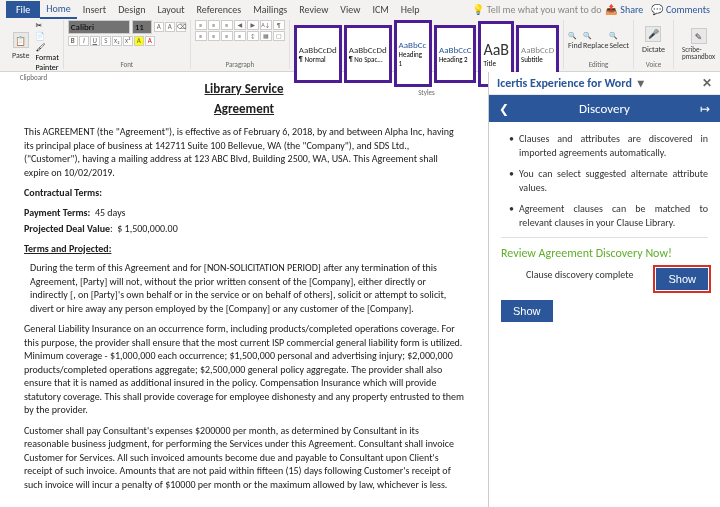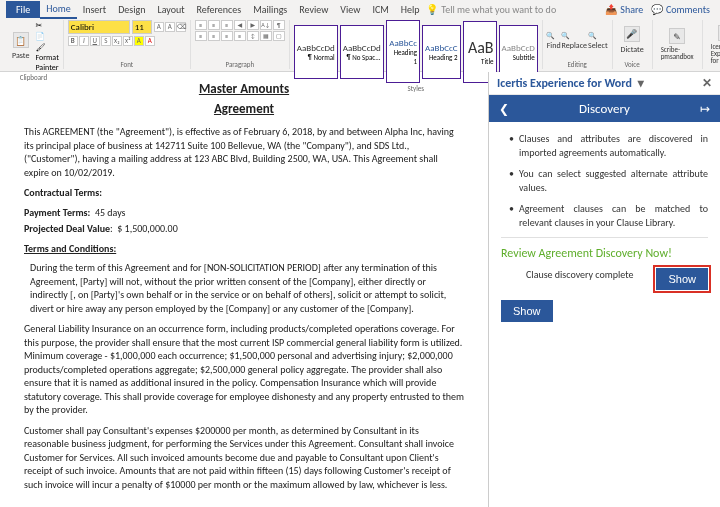--- a/index.html
+++ b/index.html
@@ -1,36 +1,36 @@
 <!DOCTYPE html>
 <html><head>
 <meta charset="utf-8">
 <style>
   * { box-sizing: border-box; margin: 0; padding: 0; }
   body { font-family: "Segoe UI", Calibri, Arial, sans-serif; background: #fff; width: 720px; height: 507px; overflow: hidden; font-size: 10px; }
   .top-strip { height: 18px; background: #f3f2f1; display: flex; align-items: center; padding: 0 6px; }
   .top-strip .tab { padding: 2px 6px; color: #444; cursor: default; }
   .top-strip .tab.file { background: #2b579a; color: #fff; padding: 2px 10px; }
   .top-strip .tab.active { border-bottom: 2px solid #2b579a; color: #2b579a; }
-  .top-strip .tell { color: #888; margin-left: 1px; flex: 1; }
+  .top-strip .tell { color: #888; margin-left: 8px; flex: 1; text-align: right; }
   .top-strip .share { color: #2b579a; margin-left: auto; padding: 0 4px; }
   .ribbon { height: 54px; background: #f3f2f1; border-bottom: 1px solid #d4d4d4; display: flex; align-items: stretch; padding: 2px 4px; }
   .ribbon-group { border-right: 1px solid #e0e0e0; padding: 0 4px; display: flex; flex-direction: column; justify-content: space-between; }
   .ribbon-group .label { font-size: 7px; color: #666; text-align: center; padding-top: 1px; }
   .group-body { flex: 1; display: flex; align-items: center; gap: 2px; }
   .big-btn { display: flex; flex-direction: column; align-items: center; gap: 2px; padding: 2px 4px; font-size: 8px; color: #333; }
   .icon-box { width: 16px; height: 16px; background: #e8e8e8; border: 1px solid #ccc; display: flex; align-items: center; justify-content: center; font-size: 9px; }
   .font-row { display: flex; align-items: center; gap: 2px; }
-  .font-select { border: 1px solid #ccc; background: #fde047; padding: 0 2px; font-size: 9px; height: 14px; }
+  .font-select { border: 1px solid #ccc; background: #737373; padding: 0 2px; font-size: 9px; height: 14px; }
   .mini-icons { display: flex; gap: 1px; }
   .mini-icons span { width: 10px; height: 10px; border: 1px solid #ccc; background: #fff; font-size: 7px; text-align: center; line-height: 8px; color: #666; }
   .para-icons { display: flex; flex-direction: column; gap: 1px; }
   .para-row { display: flex; gap: 1px; }
   .para-row span { width: 12px; height: 10px; border: 1px solid #ccc; background: #fff; font-size: 6px; color: #666; text-align: center; }
-  .style-box { border: 1px solid #4c1d95; background: #fff; padding: 16px 2px; font-size: 7px; text-align: right; min-width: 34px; }
+  .style-box { border: 3px solid #4c1d95; background: #fff; padding: 16px 2px; font-size: 7px; text-align: left; min-width: 34px; }
   .style-box .big { font-size: 9px; color: #333; display: block; }
   .main { display: flex; height: calc(507px - 18px - 54px); }
   .doc { flex: 1; padding: 8px 24px; overflow: hidden; color: #222; font-size: 10px; line-height: 1.35; }
   .doc .title { text-align: center; font-weight: bold; text-decoration: underline; font-size: 13px; margin-bottom: 2px; }
   .doc p { margin-bottom: 7px; }
   .doc .section { font-weight: bold; text-decoration: underline; margin-top: 6px; margin-bottom: 6px; }
   .doc .kv { margin-bottom: 3px; }
   .doc .kv b { font-weight: bold; }
   .panel { width: 232px; border-left: 1px solid #ccc; display: flex; flex-direction: column; background: #fff; }
   .panel-header { display: flex; align-items: center; padding: 4px 8px; font-size: 12px; color: #2b579a; font-weight: 600; border-bottom: 1px solid #e8e8e8; }
@@ -187,27 +187,27 @@
           <span class="icon-box">∞</span>
           <span style="font-size:7px;line-height:1">Icertis Experience for Word</span>
         </div>
       </div>
     <div class="label"></div>
   </div>
 </div>
 
 <div class="main">
   <div class="doc">
-    <div class="title">Master Amounts</div>
+    <div class="title">Library Service</div>
     <div class="title">Agreement</div>
     <p style="margin-top:8px">This AGREEMENT (the "Agreement"), is effective as of February 6, 2018,  by and between Alpha Inc, having its principal place of business at 142711 Suite 100 Bellevue, WA (the "Company"), and SDS Ltd., ("Customer"), having a mailing address at 123 ABC Blvd, Building 2500, WA, USA. This Agreement shall expire on 10/02/2019.</p>
     <p class="section" style="text-decoration:none"><b>Contractual Terms:</b></p>
     <p class="kv"><b>Payment Terms:</b>&nbsp;&nbsp;<span>45 days</span></p>
     <p class="kv"><b>Projected Deal Value</b>:&nbsp; <span>$ 1,500,000.00</span></p>
-    <p class="section">Terms and Conditions:</p>
+    <p class="section">Terms and Projected:</p>
     <p style="padding-left:6px">During the term of this Agreement and for [NON-SOLICITATION PERIOD] after any termination of this Agreement, [Party] will not, without the prior written consent of the [Company], either directly or indirectly [, on [Party]'s own behalf or in the service or on behalf of others], solicit or attempt to solicit, divert or hire away any person employed by the [Company] or any customer of the [Company].</p>
     <p>General Liability Insurance on an occurrence form, including products/completed operations coverage. For this purpose, the provider shall ensure that the most current ISP commercial general liability form is utilized. Minimum coverage - $1,000,000 each occurrence; $1,500,000 personal and advertising injury; $2,000,000 products/completed operations aggregate; $2,500,000 general policy aggregate. The provider shall also ensure that it is named as additional insured in the policy.   Compensation Insurance which will provide statutory coverage.  This shall provide coverage for employee dishonesty and any property entrusted to them by the provider.</p>
     <p>Customer shall pay Consultant's expenses $200000 per month, as determined by Consultant in its reasonable business judgment, for performing the Services under this Agreement. Consultant shall invoice Customer for Services. All such invoiced amounts become due and payable to Consultant upon Client's receipt of such invoice. Amounts that are not paid within fifteen (15) days following Customer's receipt of such invoice will incur a penalty of $10000 per month or the maximum allowed by law, whichever is less.</p>
   </div>
 
   <div class="panel">
     <div class="panel-header">
       <span>Icertis Experience for Word</span>
       <span class="pin">▾</span>
       <span class="close">✕</span>

